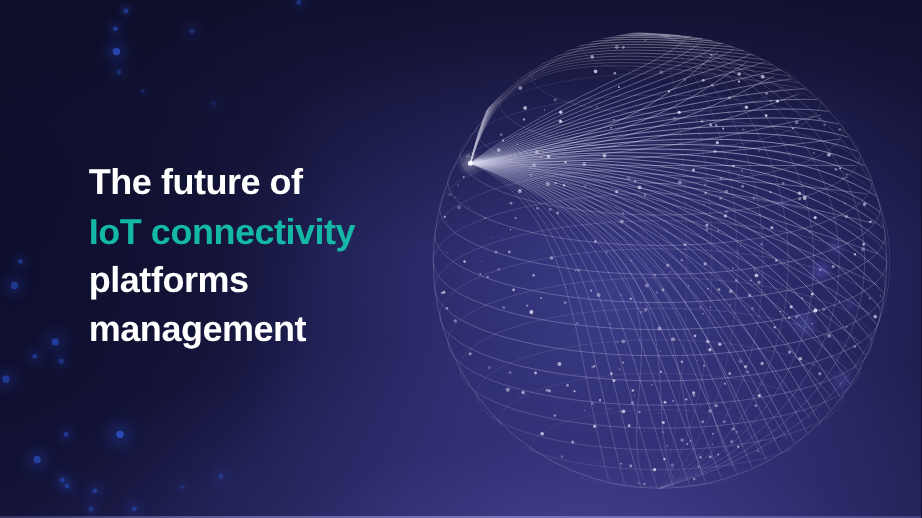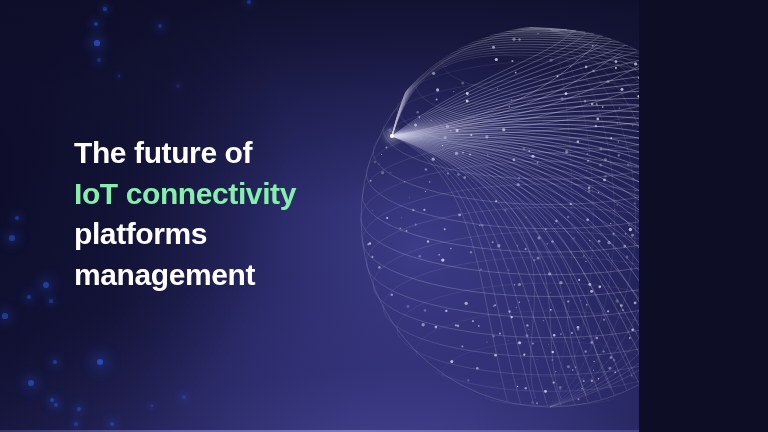--- a/index.html
+++ b/index.html
@@ -2,21 +2,21 @@
 <html><head>
 <meta charset="utf-8">
 <style>
   html, body {
     margin: 0;
     padding: 0;
     background: #0d0d26;
   }
   #slide {
     position: relative;
-    width: 639px;
+    width: 768px;
     height: 432px;
     overflow: hidden;
     font-family: "Liberation Sans", sans-serif;
     background: #151538;
   }
 
   
   .bg-base {
     position: absolute;
     inset: 0;
@@ -95,21 +95,21 @@
     top: 113px;
     width: 290px;
     font-size: 30px;
     font-weight: 700;
     line-height: 40.5px;
     letter-spacing: -0.4px;
     color: #ffffff;
     z-index: 6;
   }
   .headline .ln { display: block; white-space: nowrap; }
-  .headline .accent { color: #86efac; }
+  .headline .accent { color: #14b8a6; }
 </style>
 </head>
 <body>
 
 <div id="slide">
 
   <div class="bg-base"></div>
   <div class="bg-radial-right"></div>
   <div class="bg-radial-bottom"></div>
   <div class="bg-vignette-left"></div>

